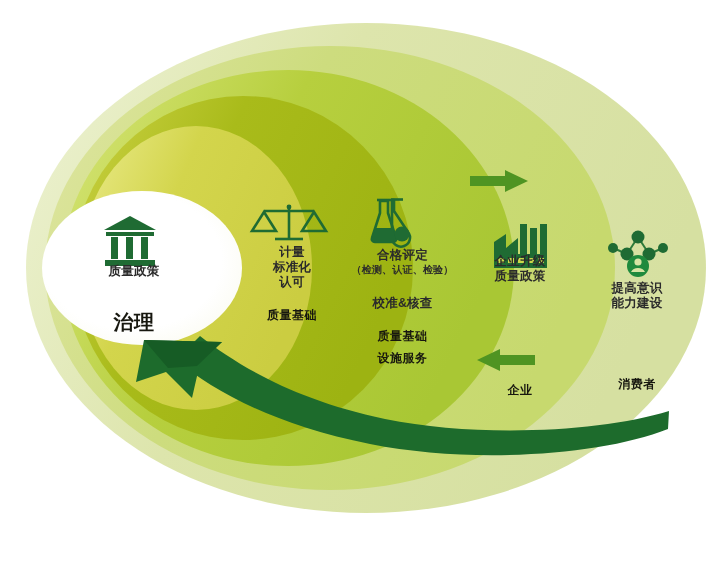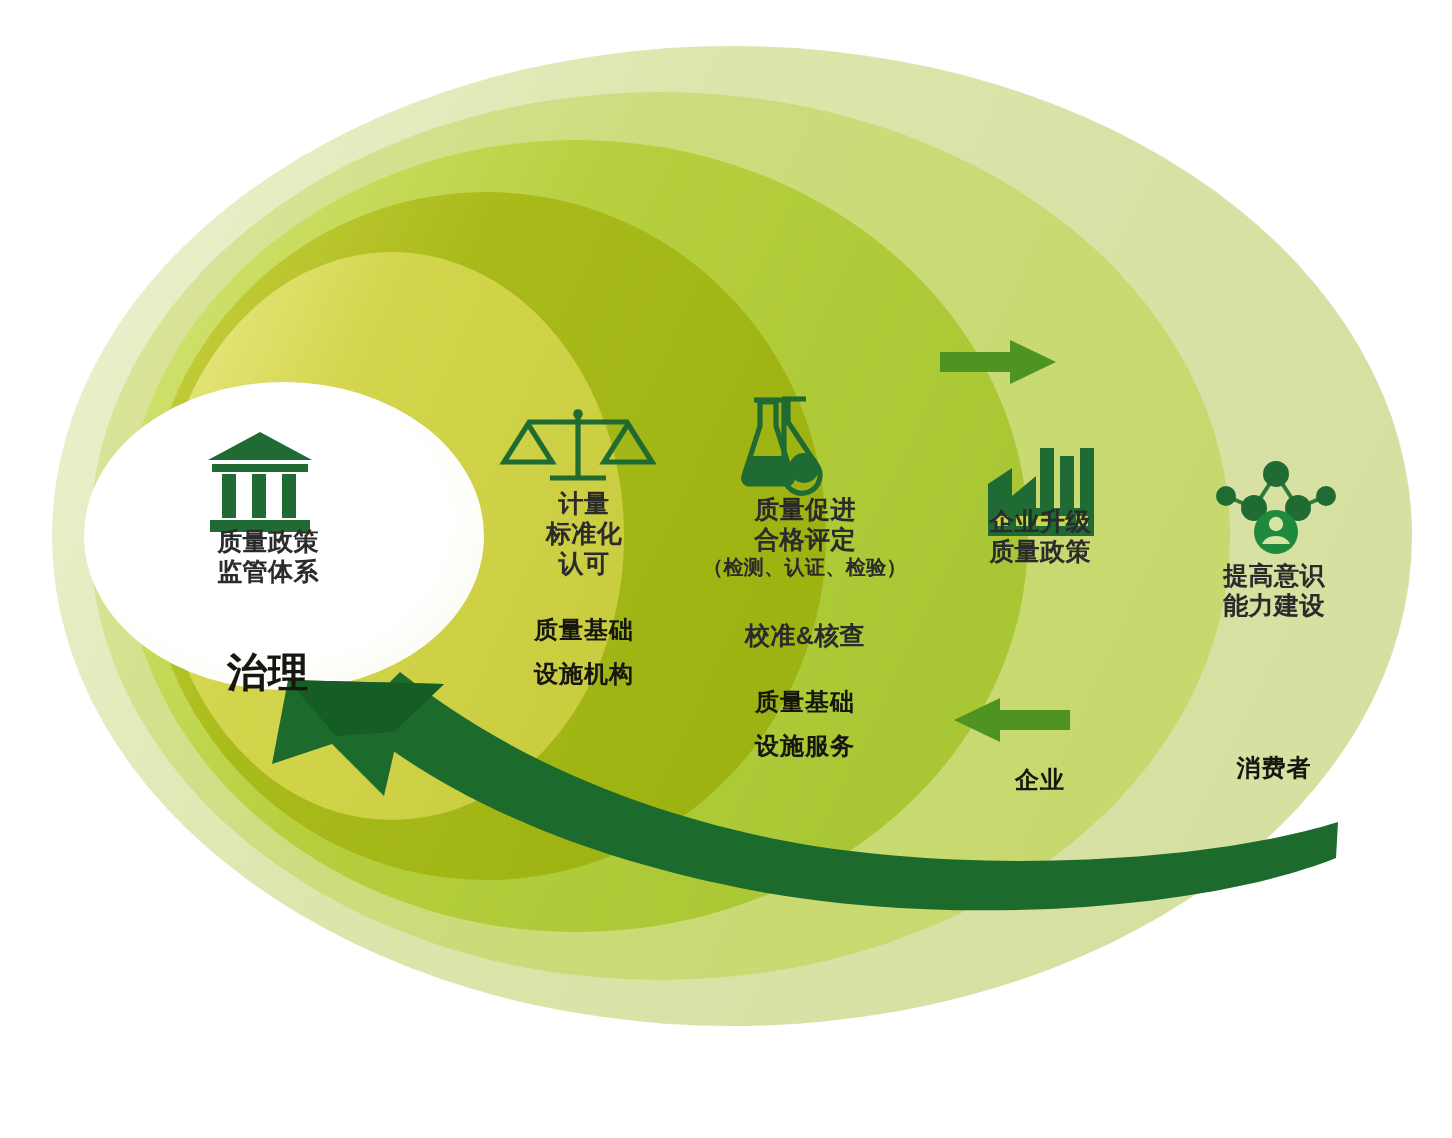--- a/index.html
+++ b/index.html
@@ -172,34 +172,31 @@
                C 478,438 602,432 669,411 Z" fill="#1d6b2c"></path>
       <polygon points="144,340 222,342 200,363 192,398 166,372 136,382" fill="#1d6b2c"></polygon>
       <polygon points="144,340 222,342 197,366 168,368" fill="#165c25"></polygon>
     </g>
   </svg>
 
   <div class="txt-layer">
 
     <div class="node" style="left:74px; top:264px; width:120px;">
       <div class="sub">质量政策</div>
-      <div class="sub">监管体系</div>
       <div class="big" style="margin-top:31px;">治理</div>
     </div>
 
     <div class="node" style="left:232px; top:245px; width:120px;">
       <div class="sub">计量</div>
       <div class="sub">标准化</div>
       <div class="sub">认可</div>
       <div class="big s" style="margin-top:14px;">质量基础</div>
-      <div class="big s">设施机构</div>
     </div>
 
     <div class="node" style="left:340px; top:248px; width:125px;">
-      <div class="sub">质量促进</div>
       <div class="sub">合格评定</div>
       <div class="sub small">（检测、认证、检验）</div>
       <div class="sub" style="margin-top:20px;">校准&amp;核查</div>
       <div class="big s" style="margin-top:14px;">质量基础</div>
       <div class="big s">设施服务</div>
     </div>
 
     <div class="node" style="left:460px; top:254px; width:120px;">
       <div class="sub">企业升级</div>
       <div class="sub">质量政策</div>

